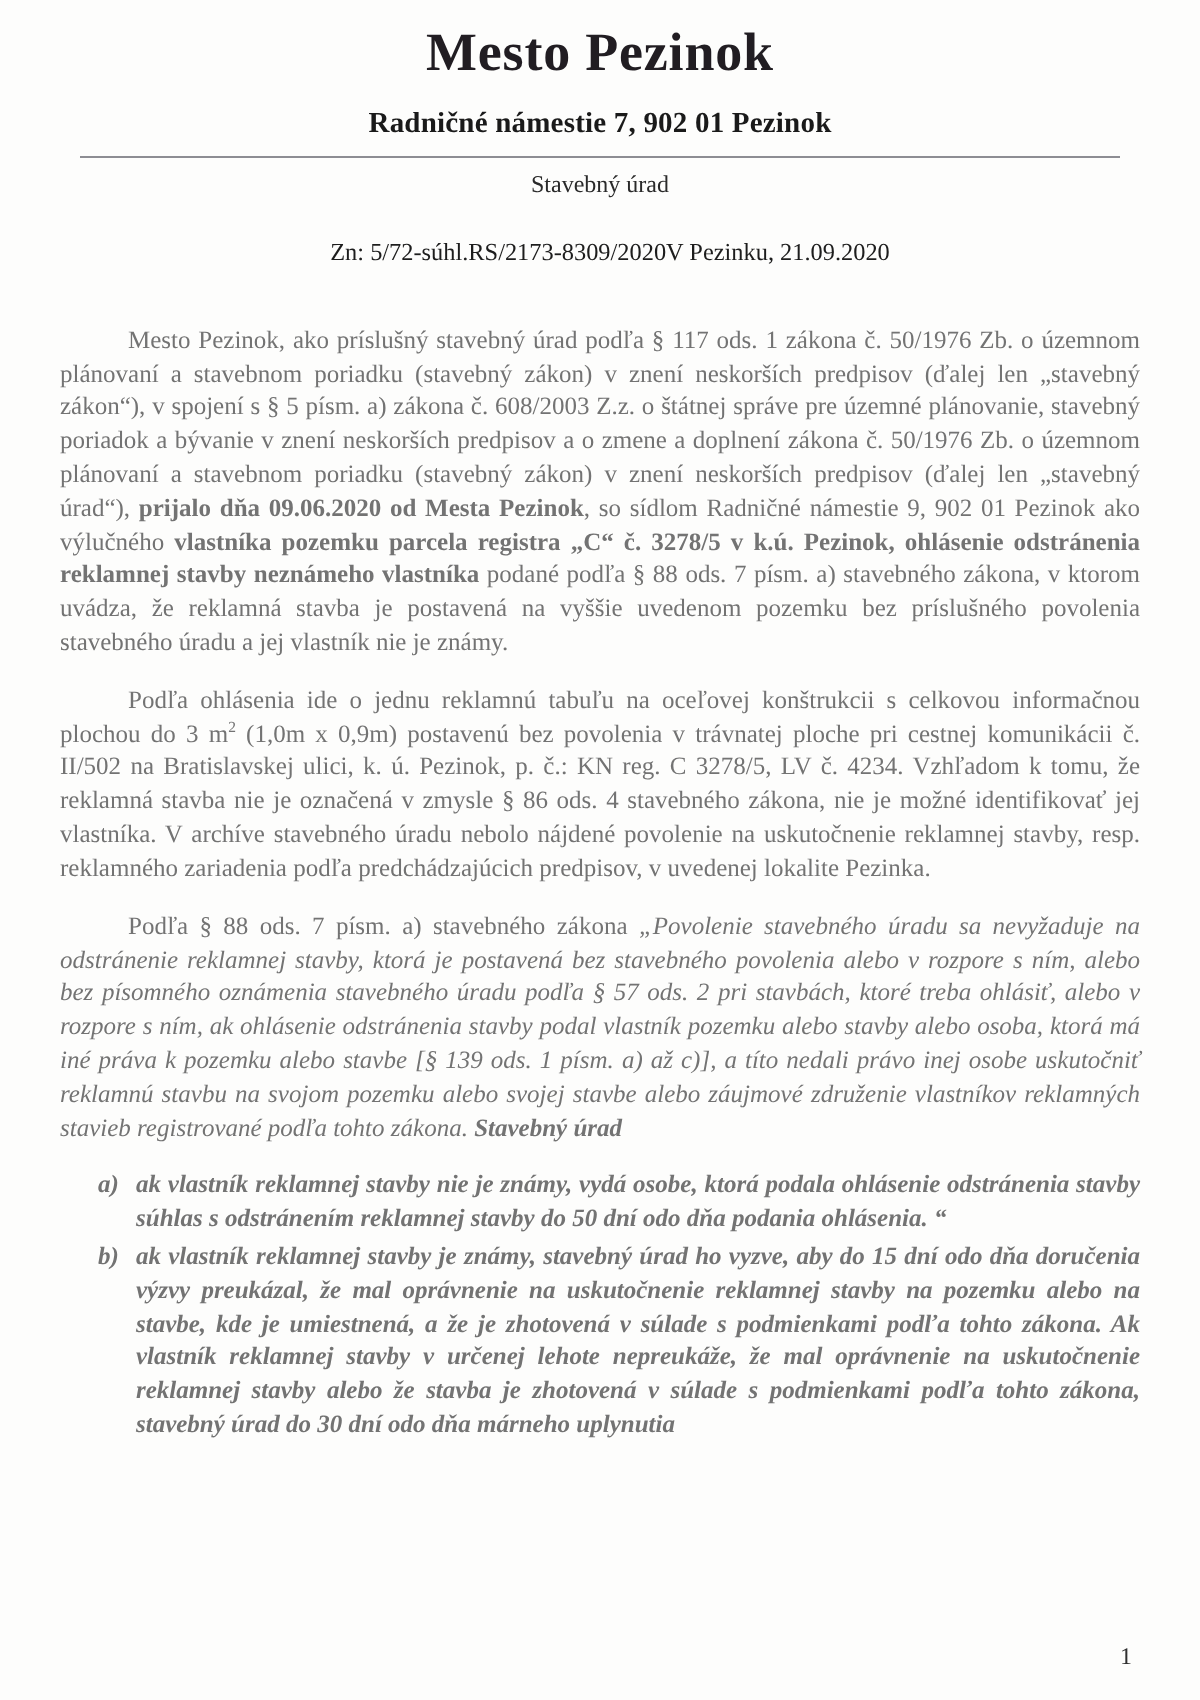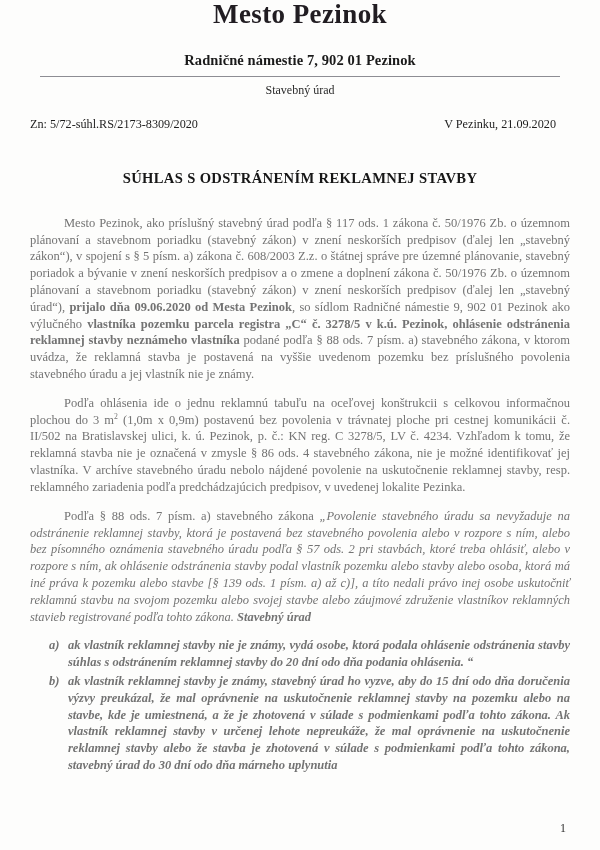--- a/index.html
+++ b/index.html
@@ -20,52 +20,53 @@
     width: 600px;
     height: 850px;
     box-sizing: border-box;
     padding: 0;
     background: #fdfdfc;
   }
 
   
   .letterhead {
     text-align: center;
+    padding-top: 12px;
   }
   .org-name {
     font-size: 27px;
     font-weight: bold;
     letter-spacing: 0.4px;
     line-height: 1.1;
     color: #211d22;
   }
   .org-address {
     font-size: 14.5px;
     font-weight: bold;
-    margin-top: 22px;
+    margin-top: 12px;
     letter-spacing: 0.1px;
     color: #1a1a1a;
   }
   .rule {
     height: 0;
     border-top: 1px solid #8d8d93;
     margin: 7px 40px 0 40px;
   }
   .dept {
     font-size: 12px;
     margin-top: 6px;
     color: #2a2a2a;
   }
 
   
   .refline {
     display: flex;
-    justify-content: space-between;
+    justify-content: center;
     align-items: baseline;
-    margin: 19px 44px 0 30px;
+    margin: 19px 20px 0 30px;
     font-size: 12.2px;
     color: #1d1d1d;
   }
 
   
   .doc-title {
     text-align: center;
     font-size: 14.6px;
     font-weight: bold;
     letter-spacing: 0.35px;
@@ -134,34 +135,33 @@
     <div class="org-address">Radničné námestie 7,  902 01 Pezinok</div>
     <div class="rule"></div>
     <div class="dept">Stavebný úrad</div>
   </div>
 
   <div class="refline">
     <span>Zn: 5/72-súhl.RS/2173-8309/2020</span>
     <span>V Pezinku, 21.09.2020</span>
   </div>
 
-  <div class="doc-title">SÚHLAS S ODSTRÁNENÍM REKLAMNEJ STAVBY</div>
 
   <div class="body-copy">
 
     <p><span>Mesto Pezinok, ako príslušný stavebný úrad podľa § 117 ods. 1 zákona č. 50/1976 Zb. o územnom plánovaní a stavebnom poriadku (stavebný zákon) v znení neskorších predpisov (ďalej len „stavebný zákon“), v spojení s § 5 písm. a) zákona č. 608/2003 Z.z. o štátnej správe pre územné plánovanie, stavebný poriadok a bývanie v znení neskorších predpisov a o zmene a doplnení zákona č. 50/1976 Zb. o územnom plánovaní a stavebnom poriadku (stavebný zákon) v znení neskorších predpisov (ďalej len „stavebný úrad“), </span><b>prijalo dňa 09.06.2020 od Mesta Pezinok</b><span>, so sídlom Radničné námestie 9, 902 01 Pezinok ako výlučného </span><b>vlastníka pozemku parcela registra „C“ č. 3278/5 v k.ú. Pezinok, ohlásenie odstránenia reklamnej stavby neznámeho vlastníka</b><span> podané podľa § 88 ods. 7 písm. a) stavebného zákona, v ktorom uvádza, že reklamná stavba je postavená na vyššie uvedenom pozemku bez príslušného povolenia stavebného úradu a jej vlastník nie je známy.</span></p>
 
     <p><span>Podľa ohlásenia ide o jednu reklamnú tabuľu na oceľovej konštrukcii s celkovou informačnou plochou do 3 m</span><sup>2</sup><span> (1,0m x 0,9m) postavenú bez povolenia v trávnatej ploche pri cestnej komunikácii č. II/502 na Bratislavskej ulici, k. ú. Pezinok, p. č.: KN reg. C 3278/5, LV č. 4234. Vzhľadom k tomu, že reklamná stavba nie je označená v zmysle § 86 ods. 4 stavebného zákona, nie je možné identifikovať jej vlastníka. V archíve stavebného úradu nebolo nájdené povolenie na uskutočnenie reklamnej stavby, resp. reklamného zariadenia podľa predchádzajúcich predpisov, v uvedenej lokalite Pezinka.</span></p>
 
     <p><span>Podľa § 88 ods. 7 písm. a) stavebného zákona </span><i>„Povolenie stavebného úradu sa nevyžaduje na odstránenie reklamnej stavby, ktorá je postavená bez stavebného povolenia alebo v rozpore s ním, alebo bez písomného oznámenia stavebného úradu podľa § 57 ods. 2 pri stavbách, ktoré treba ohlásiť, alebo v rozpore s ním, ak ohlásenie odstránenia stavby podal vlastník pozemku alebo stavby alebo osoba, ktorá má iné práva k pozemku alebo stavbe [§ 139 ods. 1 písm. a) až c)], a títo nedali právo inej osobe uskutočniť reklamnú stavbu na svojom pozemku alebo svojej stavbe alebo záujmové združenie vlastníkov reklamných stavieb registrované podľa tohto zákona. </i><span class="bi">Stavebný úrad</span></p>
 
     <ul class="lettered">
       <li class="emph">
         <span class="marker">a)</span>
-        <span class="txt">ak vlastník reklamnej stavby nie je známy, vydá osobe, ktorá podala ohlásenie odstránenia stavby súhlas s odstránením reklamnej stavby do 20 dní odo dňa podania ohlásenia. “</span>
+        <span class="txt">ak vlastník reklamnej stavby nie je známy, vydá osobe, ktorá podala ohlásenie odstránenia stavby súhlas s odstránením reklamnej stavby do 50 dní odo dňa podania ohlásenia. “</span>
       </li>
       <li class="plain">
         <span class="marker">b)</span>
         <span class="txt">ak vlastník reklamnej stavby je známy, stavebný úrad ho vyzve, aby do 15 dní odo dňa doručenia výzvy preukázal, že mal oprávnenie na uskutočnenie reklamnej stavby na pozemku alebo na stavbe, kde je umiestnená, a že je zhotovená v súlade s podmienkami podľa tohto zákona. Ak vlastník reklamnej stavby v určenej lehote nepreukáže, že mal oprávnenie na uskutočnenie reklamnej stavby alebo že stavba je zhotovená v súlade s podmienkami podľa tohto zákona, stavebný úrad do 30 dní odo dňa márneho uplynutia</span>
       </li>
     </ul>
 
   </div>
 
   <div class="page-number">1</div>

